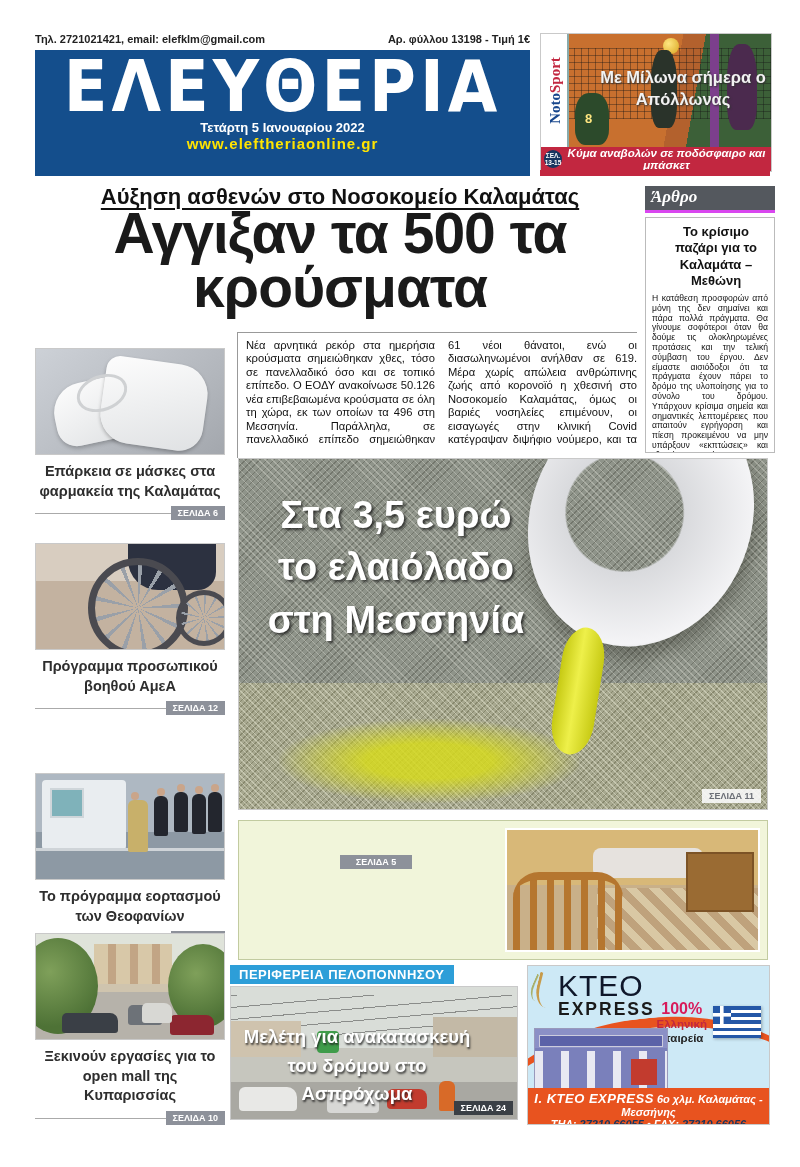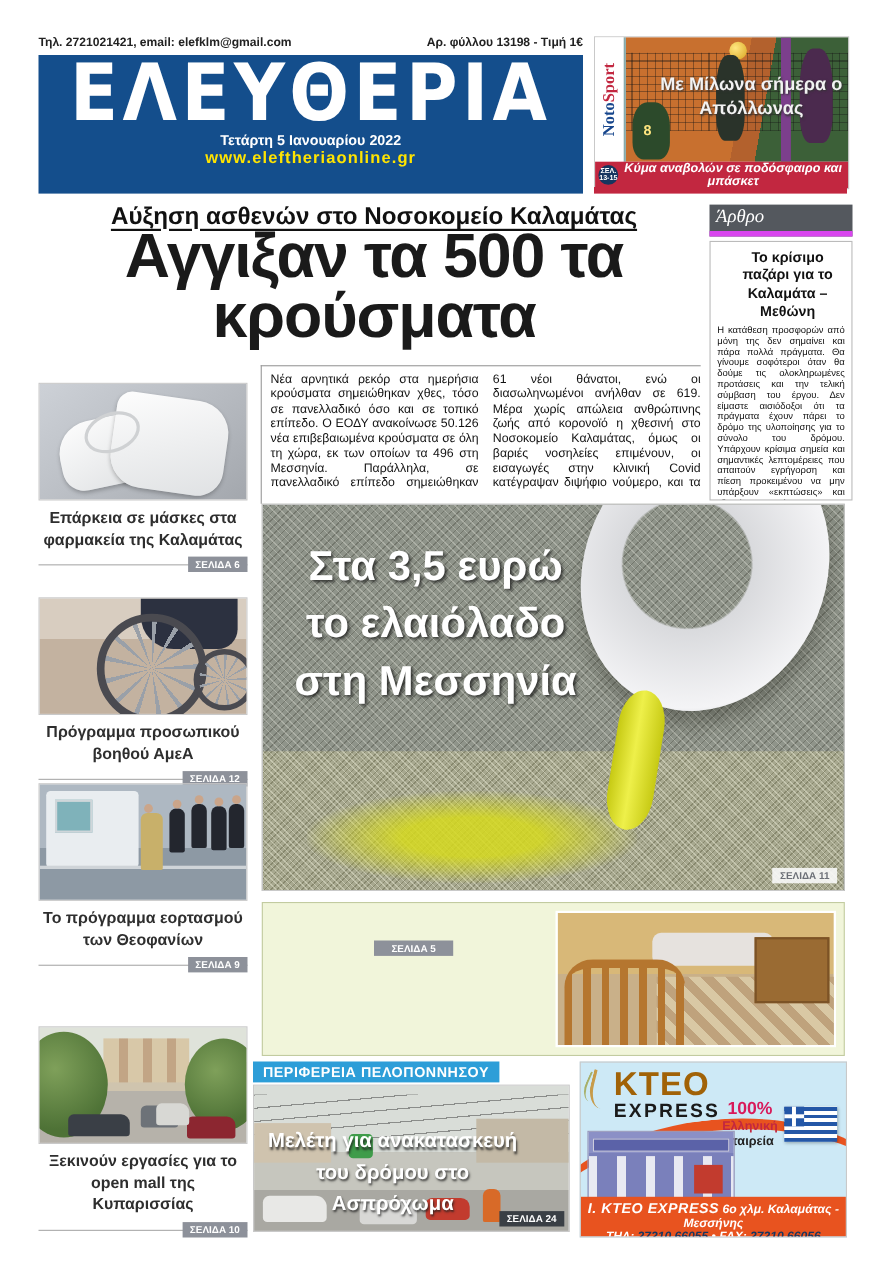--- a/index.html
+++ b/index.html
@@ -53,21 +53,21 @@
   .kicker span{text-decoration:underline;text-underline-offset:4px;}
   .headline{left:30px;top:206px;width:620px;text-align:center;font-size:57px;font-weight:900;
             letter-spacing:-1px;line-height:0.95;color:#1a1a1a;}
   .leadbody{left:237px;top:332px;width:400px;height:126px;border-top:1px solid #999;border-left:1px solid #999;
             padding:6px 0 0 8px;box-sizing:border-box;column-count:2;column-gap:13px;
             font-size:11.2px;line-height:1.2;text-align:justify;overflow:hidden;}
 
   
   .arthro{left:645px;top:186px;width:130px;}
   .arthro-bar{background:#54585e;color:#fff;font-family:"Liberation Serif",serif;font-style:italic;
-              font-weight:normal;font-size:17px;padding:1px 6px 3px;border-bottom:5px solid #d946ef;}
+              font-weight:bold;font-size:17px;padding:1px 6px 3px;border-bottom:3px solid #d946ef;}
   .arthro-box{border:1px solid #bbb;margin-top:4px;padding:6px 6px 4px;height:224px;overflow:hidden;
               box-sizing:content-box;}
   .arthro-title{font-size:13px;font-weight:bold;text-align:center;line-height:1.25;margin-bottom:5px;margin-left:12px;}
   .arthro-body{font-size:8.6px;line-height:1.14;text-align:justify;}
   .arthro-ref{border-top:1px solid #999;margin-top:6px;padding-top:3px;text-align:right;
               font-size:10px;font-weight:bold;}
 
   
   .sb-item{left:35px;width:190px;}
   .sb-photo{width:190px;height:107px;border:1px solid #c9c9c9;box-sizing:border-box;position:relative;overflow:hidden;}
@@ -170,21 +170,21 @@
                font-size:18.5px;font-weight:bold;line-height:1.55;text-shadow:1px 2px 2px rgba(30,30,30,.8);}
   .badge-dark{position:absolute;right:4px;bottom:4px;background:#3a3f45;color:#fff;font-size:9px;
               font-weight:bold;padding:2px 7px;}
 
   
   .kteo{left:527px;top:965px;width:243px;height:160px;border:1px solid #c9c9c9;background:#cde9f6;
         box-sizing:border-box;overflow:hidden;}
   .kteo-swoosh{position:absolute;left:-40px;top:52px;width:330px;height:170px;border-radius:50%;
                border-top:10px solid #e8531f;transform:rotate(-6deg);}
   .kteo-logo{position:absolute;left:30px;top:6px;line-height:.95;}
-  .kteo-logo .k1{font-size:30px;font-weight:700;color:#a16207;letter-spacing:1px;}
+  .kteo-logo .k1{font-size:30px;font-weight:400;color:#0f172a;letter-spacing:1px;}
   .kteo-logo .k2{font-size:17.5px;font-weight:bold;color:#1a1a1a;letter-spacing:2px;}
   .laurel{position:absolute;left:8px;top:8px;width:20px;height:34px;border-left:3px solid #c79b4a;
           border-radius:0 0 0 60%;transform:rotate(14deg);}
   .laurel::before{content:"";position:absolute;left:-8px;top:4px;width:14px;height:26px;
           border-left:2px solid #a8b06a;border-radius:0 0 0 60%;transform:rotate(10deg);}
   .kteo-tag{position:absolute;right:62px;top:34px;text-align:center;line-height:1.15;}
   .kteo-tag .pc{font-size:16px;font-weight:bold;color:#d81a5a;}
   .kteo-tag .el{font-size:11.5px;font-weight:bold;color:#c22740;}
   .kteo-tag .et{font-size:11.5px;font-weight:bold;color:#222;}
   .flag{position:absolute;right:8px;top:40px;width:48px;height:32px;box-shadow:1px 1px 3px rgba(0,0,0,.3);
@@ -281,21 +281,21 @@
       <div class="wc-seat"></div>
       <div class="wheel wheel1"></div>
       <div class="wheel wheel2"></div>
     </div>
     <div class="sb-cap">Πρόγραμμα προσωπικού βοηθού ΑμεΑ</div>
     <div class="pageline">
       <span class="pbadge">ΣΕΛΙΔΑ 12</span>
     </div>
   </div>
 
-  <div class="abs sb-item" style="top:712px">
+  <div class="abs sb-item" style="top:773px">
     <div class="sb-photo ph-boat">
       <div class="boat-cabin"></div>
       <div class="boat-win"></div>
       <div class="boat-rail"></div>
       <div class="figure fig-gold" style="left:92px;top:26px"></div>
       <div class="figure" style="left:118px;top:22px"></div>
       <div class="figure" style="left:138px;top:18px"></div>
       <div class="figure" style="left:156px;top:20px"></div>
       <div class="figure" style="left:172px;top:18px"></div>
     </div>

